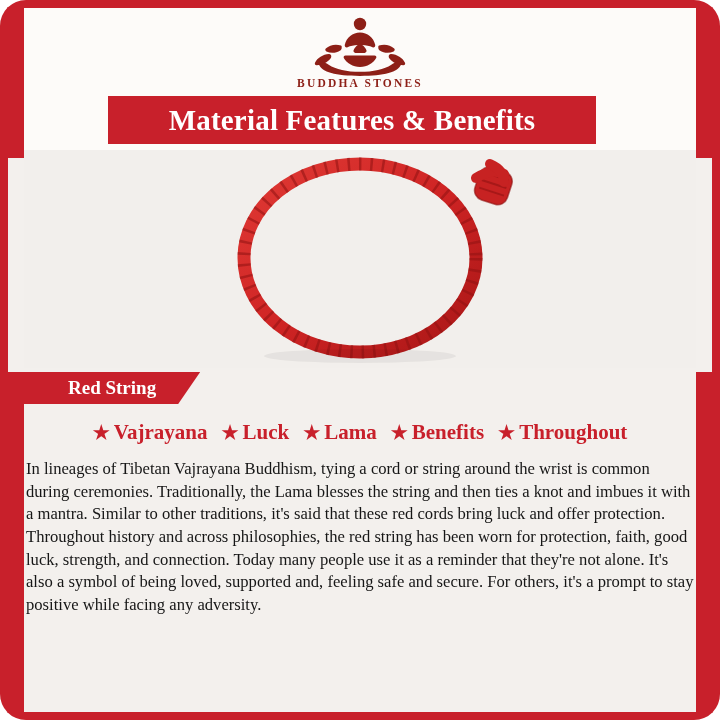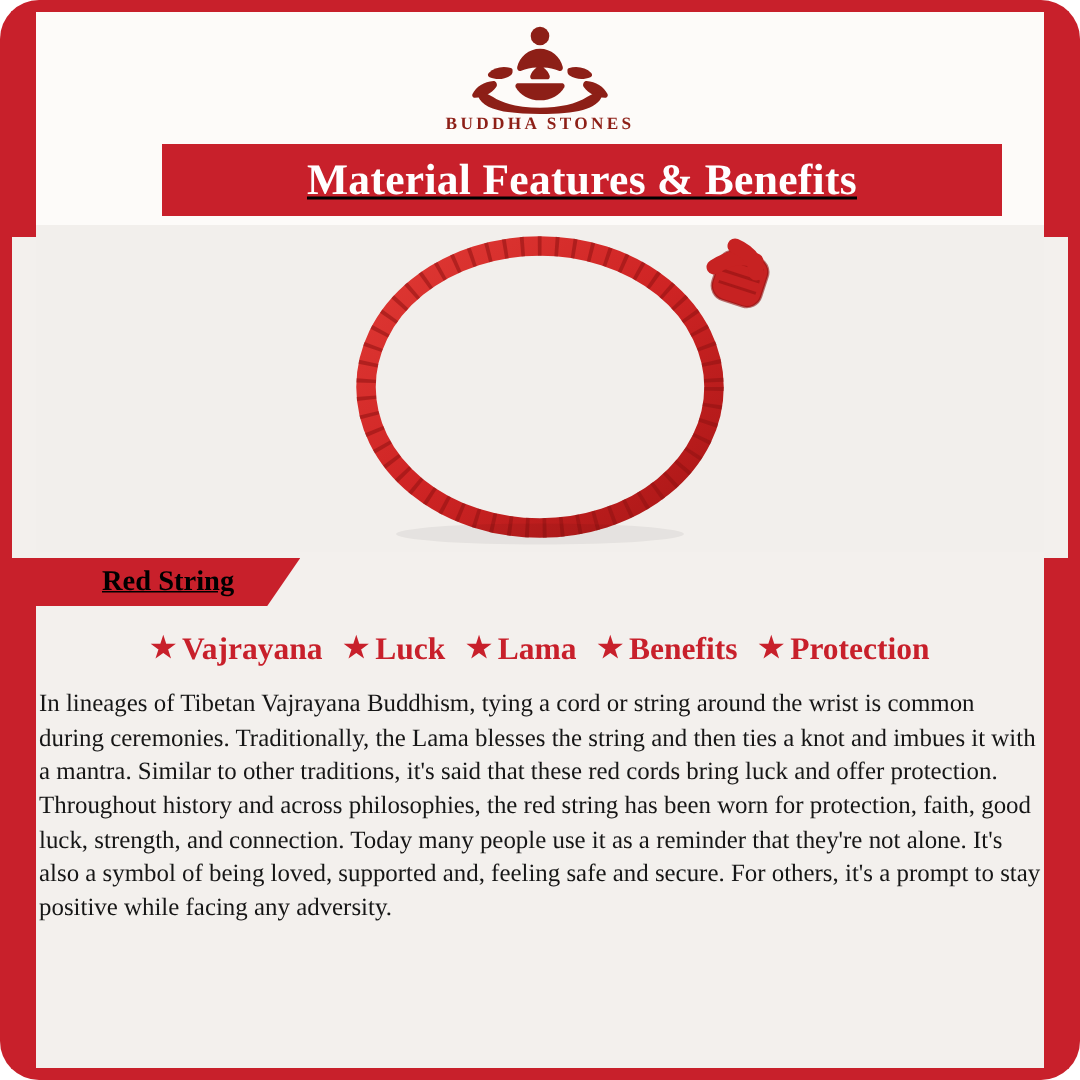--- a/index.html
+++ b/index.html
@@ -71,27 +71,26 @@
     color: #8d1f17;
     font-weight: bold;
     font-family: "Liberation Serif", serif;
   }
 
   
   .title-banner {
     position: absolute;
     left: 108px;
     top: 96px;
-    width: 560px;
+    width: 488px;
     height: 48px;
     background: #c8202b;
     display: flex;
     align-items: center;
     justify-content: center;
-    text-decoration: underline;
   }
   .title-banner .title-text {
     color: #ffffff;
     font-size: 29px;
     font-weight: bold;
     font-family: "Liberation Serif", serif;
     letter-spacing: 0.2px;
     white-space: nowrap;
   }
 
@@ -112,26 +111,25 @@
     left: 24px;
     top: 372px;
     height: 32px;
     background: #c8202b;
     display: flex;
     align-items: center;
     padding: 0 44px 0 44px;
     clip-path: polygon(0 0, 100% 0, calc(100% - 22px) 100%, 0 100%);
   }
   .label-tab .label-text {
-    color: #000000;
+    color: #ffffff;
     font-size: 19px;
     font-weight: bold;
     font-family: "Liberation Serif", serif;
     white-space: nowrap;
-    text-decoration: underline;
   }
 
   
   .keywords {
     position: absolute;
     left: 24px;
     top: 420px;
     width: 672px;
     display: flex;
     align-items: center;
@@ -252,19 +250,19 @@
     <span class="kw">
       <span class="star">★</span>
       <span>Lama</span>
     </span>
     <span class="kw">
       <span class="star">★</span>
       <span>Benefits</span>
     </span>
     <span class="kw">
       <span class="star">★</span>
-      <span>Protection</span>
+      <span>Throughout</span>
     </span>
   </div>
 
   <div class="description">In lineages of Tibetan Vajrayana Buddhism, tying a cord or string around the wrist is common during ceremonies. Traditionally, the Lama blesses the string and then ties a knot and imbues it with a mantra. Similar to other traditions, it's said that these red cords bring luck and offer protection. Throughout history and across philosophies, the red string has been worn for protection, faith, good luck, strength, and connection. Today many people use it as a reminder that they're not alone. It's also a symbol of being loved, supported and, feeling safe and secure. For others, it's a prompt to stay positive while facing any adversity.</div>
 
 </div>
 
 </body></html>

